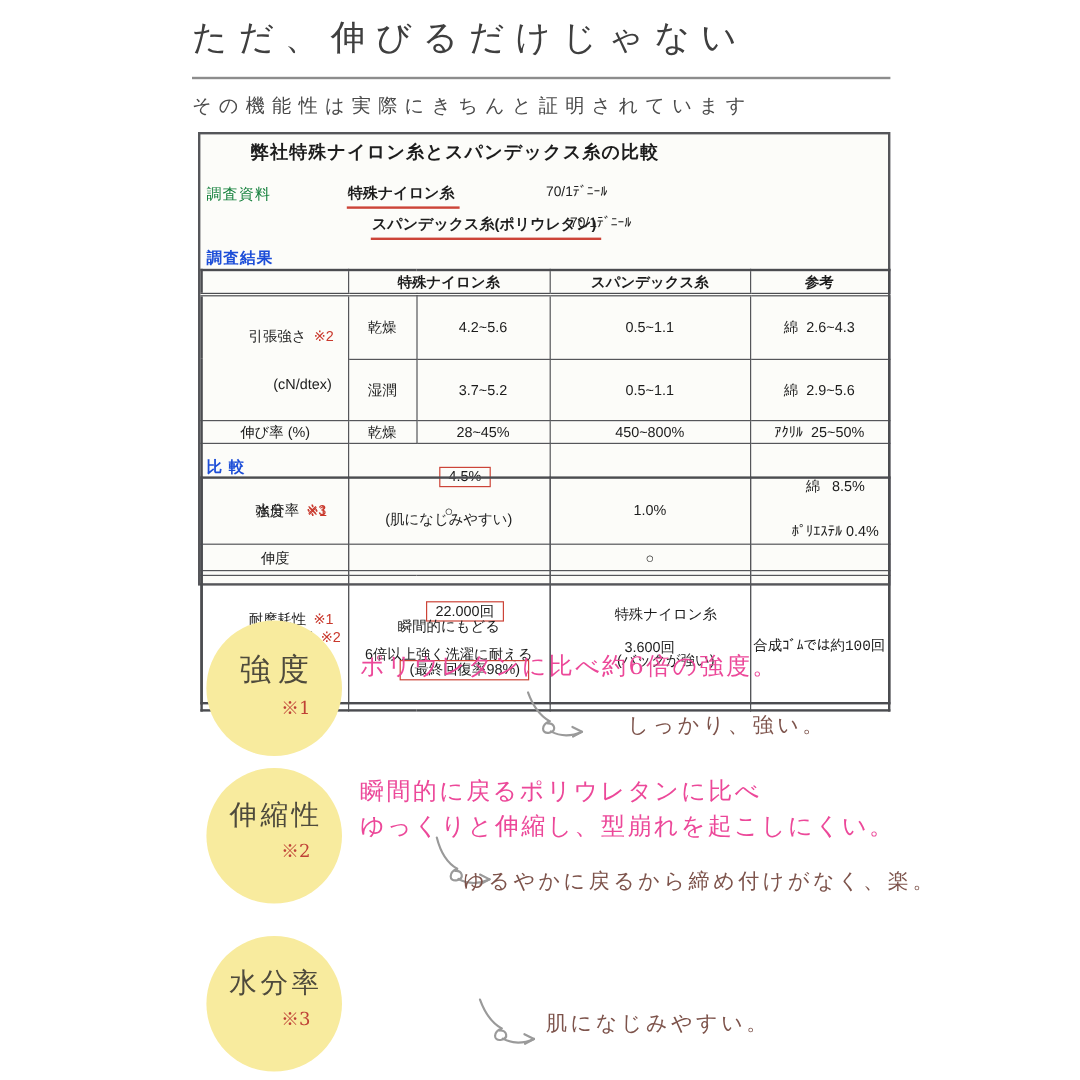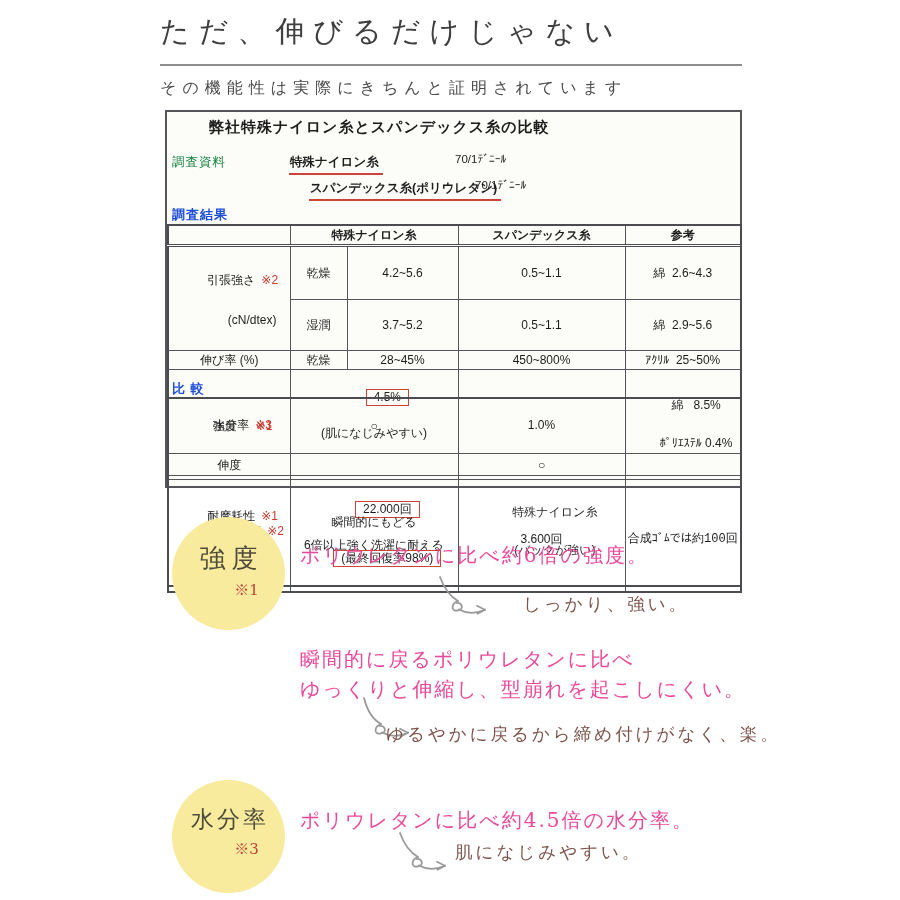--- a/index.html
+++ b/index.html
@@ -217,35 +217,38 @@
   </div>
   <div class="abs feat-text" style="left:300px;top:540px;">ポリウレタンに比べ約6倍の強度。</div>
   <svg class="abs arrow-svg" style="left:432px;top:575px;" width="62" height="42" viewBox="0 0 62 42">
     <path d="M8 2 C12 13 17 21 26 26"></path>
     <path d="M26 26 C19 28.5 18.5 37 26 35.5 C32 34 30.5 27.5 24.5 27.8"></path>
     <path d="M27 34.5 C35 38.8 44 38.8 53 34.8"></path>
     <path d="M53 34.8 L45 30.8 M53 34.8 L45.5 38.8"></path>
   </svg>
   <div class="abs feat-note" style="left:494px;top:592px;margin-left:29px;">しっかり、強い。</div>
 
+  <div class="abs badge" style="left:172px;top:640px;">
+    <div class="badge-label mid">伸縮性</div>
+    <div class="badge-ref">※2</div>
+  </div>
   <div class="abs feat-text" style="left:300px;top:644px;">瞬間的に戻るポリウレタンに比べ</div>
   <div class="abs feat-text" style="left:300px;top:674px;font-family:Liberation Serif, serif;">ゆっくりと伸縮し、型崩れを起こしにくい。</div>
   <svg class="abs arrow-svg" style="left:356px;top:696px;" width="62" height="44" viewBox="0 0 62 44">
     <path d="M8 2 C11 14 16 23 25 28"></path>
     <path d="M25 28 C18 30.5 17.5 39 25 37.5 C31 36 29.5 29.5 23.5 29.8"></path>
     <path d="M26 36.5 C34 40.8 43 40.8 52 36.8"></path>
     <path d="M52 36.8 L44 32.8 M52 36.8 L44.5 40.8"></path>
   </svg>
   <div class="abs feat-note" style="left:386px;top:722px;">ゆるやかに戻るから締め付けがなく、楽。</div>
 
   <div class="abs badge" style="left:172px;top:780px;">
     <div class="badge-label mid">水分率</div>
     <div class="badge-ref">※3</div>
   </div>
-  <div class="abs feat-text" style="left:300px;top:805px;">ポリウレタンに比べ約4.5倍の水分率。</div>
   <svg class="abs arrow-svg" style="left:392px;top:831px;" width="62" height="42" viewBox="0 0 62 42">
     <path d="M8 2 C12 13 17 21 26 26"></path>
     <path d="M26 26 C19 28.5 18.5 37 26 35.5 C32 34 30.5 27.5 24.5 27.8"></path>
     <path d="M27 34.5 C35 38.8 44 38.8 53 34.8"></path>
     <path d="M53 34.8 L45 30.8 M53 34.8 L45.5 38.8"></path>
   </svg>
   <div class="abs feat-note" style="left:455px;top:840px;">肌になじみやすい。</div>
 
 </div>
 

